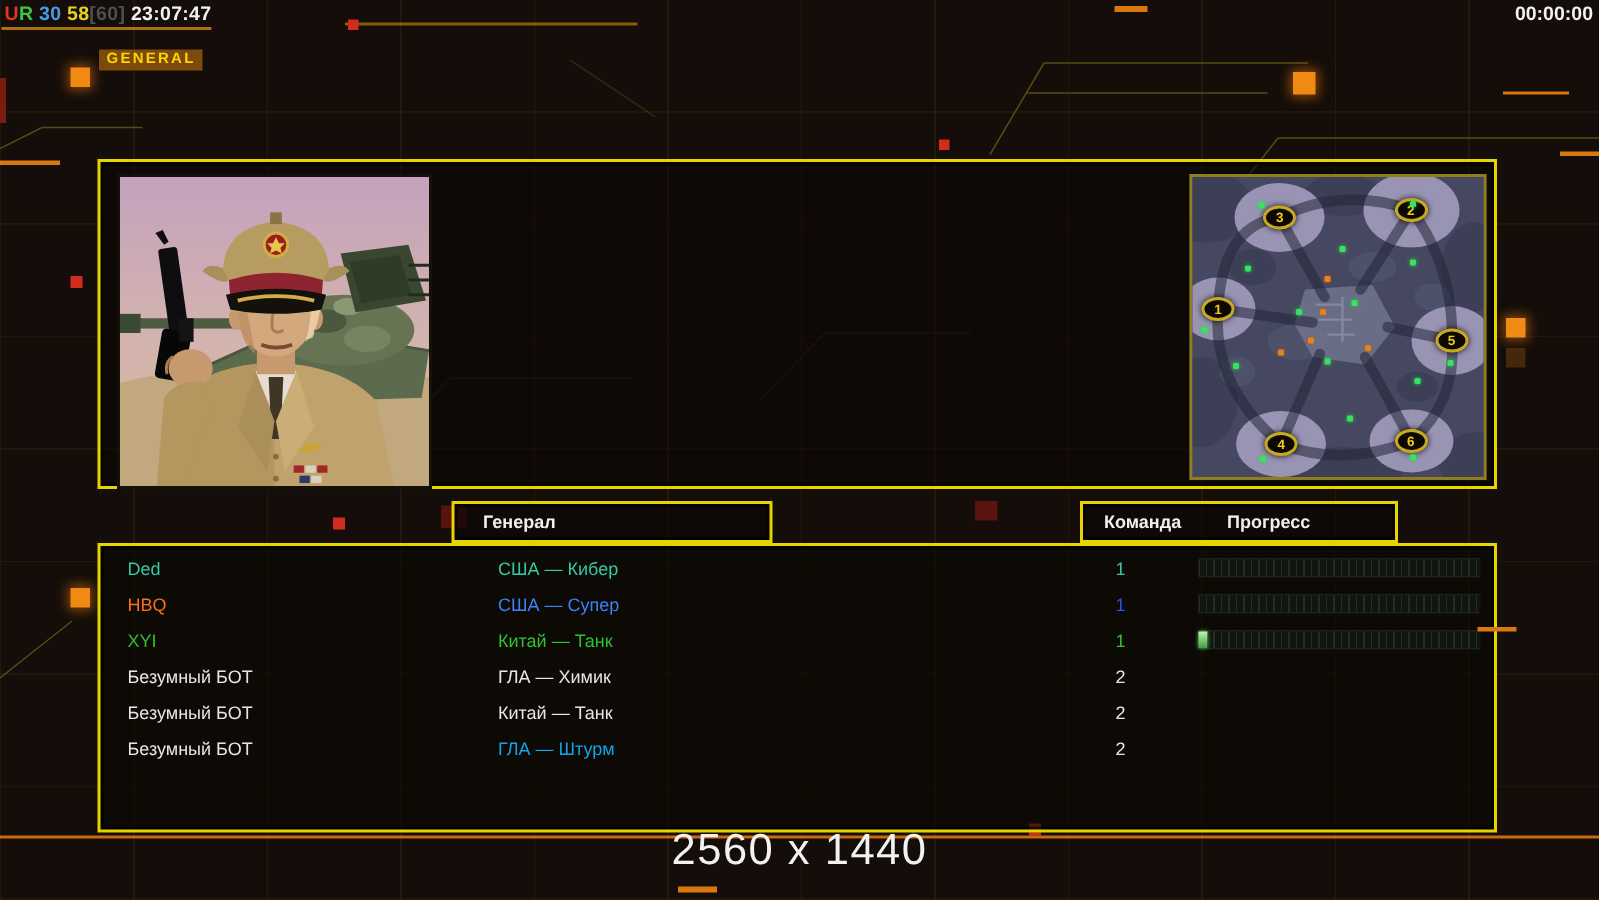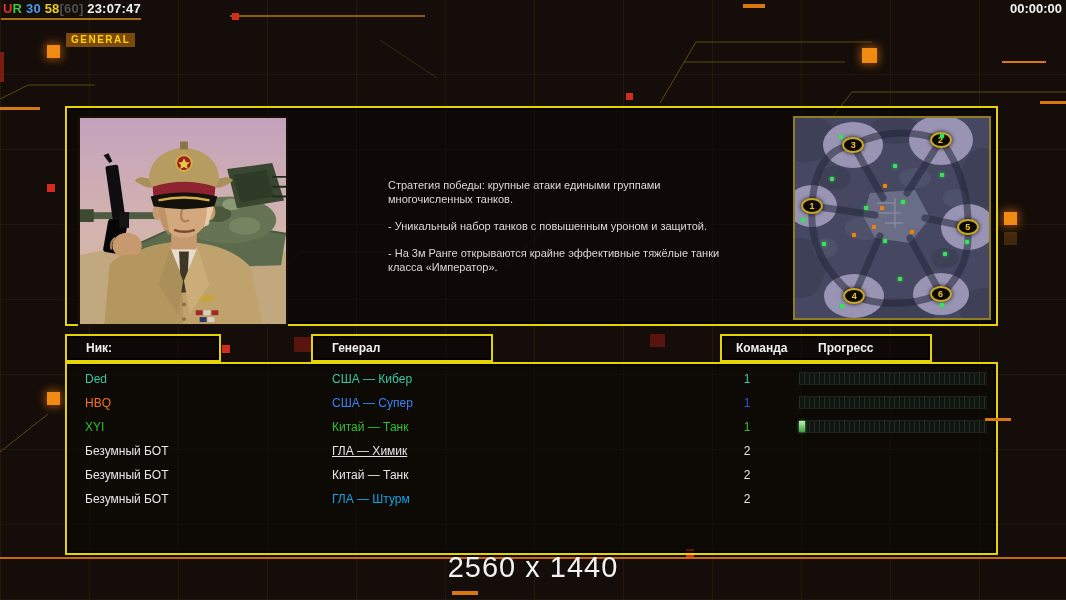--- a/index.html
+++ b/index.html
@@ -69,21 +69,21 @@
     font-size:9px; font-weight:bold; display:flex; align-items:center; justify-content:center;
     transform:translate(-50%,-50%); box-shadow:0 0 4px rgba(0,0,0,0.9);
   }
   .mm-dot { position:absolute; width:4px; height:4px; border-radius:1px; transform:translate(-50%,-50%); }
   .mm-dot.g { background:#38e25e; box-shadow:0 0 3px #2bd04e; }
   .mm-dot.o { background:#e8831c; box-shadow:0 0 2px #c06010; }
 
   
   .hdr { height:28px; font-size:12px; font-weight:bold; color:#f0f0f0; }
   .hdr-nick { left:65px; top:334px; width:156px; }
-  .hdr-general { left:311px; top:334px; width:182px; }
+  .hdr-general { left:301px; top:334px; width:214px; }
   .hdr-team { left:720px; top:334px; width:212px; }
   .hdr .lbl { position:absolute; top:0; line-height:24px; }
   .hdr-nick .lbl, .hdr-general .lbl { left:19px; }
   .lbl-team { left:14px; }
   .lbl-progress { left:96px; }
 
   
   .table-box { left:65px; top:362px; width:933px; height:193px; background:rgba(8,6,4,0.6); }
   .trow { position:relative; height:24px; }
   .trows { padding-top:3px; }
@@ -221,25 +221,20 @@
         <rect x="30" y="48" width="13" height="62" rx="2" fill="#0e0e10" transform="rotate(-8 36 79)"></rect>
         <path d="M30,46 l-6,-8 5,-2 4,8 Z" fill="#0e0e10"></path>
         <rect x="26" y="104" width="20" height="34" rx="3" fill="#070708" transform="rotate(10 36 121)"></rect>
         <rect x="40" y="96" width="10" height="16" fill="#141416"></rect>
         <ellipse cx="48" cy="130" rx="15" ry="13" fill="#c69a6e"></ellipse>
         <path d="M36,122 q-6,4 -4,12" stroke="#a87c54" stroke-width="2" fill="none"></path>
         <path d="M25,210 L30,150 Q40,136 58,140 L62,164 Q50,180 46,210 Z" fill="#b4965f"></path>
       </svg>
     </div>
 
-    <div class="info-text">
-      <p>Стратегия победы: крупные атаки едиными группами многочисленных танков.</p>
-      <p>- Уникальный набор танков с повышенным уроном и защитой.</p>
-      <p>- На 3м Ранге открываются крайне эффективные тяжёлые танки класса «Император».</p>
-    </div>
 
     <div class="minimap">
       <svg viewBox="0 0 194 200" preserveAspectRatio="none">
         <rect width="194" height="200" fill="#454860"></rect>
         <g fill="#383b50" opacity="0.6">
           <ellipse cx="10" cy="20" rx="30" ry="24"></ellipse>
             <ellipse cx="100" cy="12" rx="26" ry="14"></ellipse>
           <ellipse cx="188" cy="60" rx="22" ry="30"></ellipse>
             <ellipse cx="6" cy="150" rx="24" ry="30"></ellipse>
           <ellipse cx="100" cy="196" rx="40" ry="16"></ellipse>
@@ -304,23 +299,20 @@
           <div class="mm-dot g" style="left: 46.2%; top: 61.7%;"></div>
           <div class="mm-dot o" style="left: 46.2%; top: 33.8%;"></div>
           <div class="mm-dot o" style="left: 45%; top: 45%;"></div>
           <div class="mm-dot o" style="left: 40.6%; top: 54.6%;"></div>
           <div class="mm-dot o" style="left: 30.4%; top: 58.6%;"></div>
           <div class="mm-dot o" style="left: 60.5%; top: 57%;"></div>
         </div>
     </div>
   </div>
 
-  <div class="ybox hdr hdr-nick">
-    <span class="lbl">Ник:</span>
-  </div>
   <div class="ybox hdr hdr-general">
     <span class="lbl">Генерал</span>
   </div>
   <div class="ybox hdr hdr-team">
     <span class="lbl lbl-team">Команда</span>
     <span class="lbl lbl-progress">Прогресс</span>
   </div>
 
   <div class="ybox table-box">
     <div class="trows">
@@ -343,21 +335,21 @@
         <div class="trow">
           <div class="cell c-nick" style="color: rgb(48, 192, 48);">XYI</div>
           <div class="cell c-gen" style="color: rgb(48, 192, 48);">Китай — Танк</div>
           <div class="cell c-team" style="color: rgb(48, 192, 48);">1</div>
           <div class="cell c-bar" style="color: rgb(48, 192, 48);">
             <div class="bar-fill" style="width: 3%;"></div>
           </div>
         </div>
         <div class="trow">
           <div class="cell c-nick" style="color: rgb(230, 230, 230);">Безумный БОТ</div>
-          <div class="cell c-gen" style="color: rgb(230, 230, 230); text-decoration: underline;">ГЛА — Химик</div>
+          <div class="cell c-gen" style="color: rgb(230, 230, 230);">ГЛА — Химик</div>
           <div class="cell c-team" style="color: rgb(230, 230, 230);">2</div>
         </div>
         <div class="trow">
           <div class="cell c-nick" style="color: rgb(230, 230, 230);">Безумный БОТ</div>
           <div class="cell c-gen" style="color: rgb(230, 230, 230);">Китай — Танк</div>
           <div class="cell c-team" style="color: rgb(230, 230, 230);">2</div>
         </div>
         <div class="trow">
           <div class="cell c-nick" style="color: rgb(230, 230, 230);">Безумный БОТ</div>
           <div class="cell c-gen" style="color: #0ea5e9;">ГЛА — Штурм</div>

